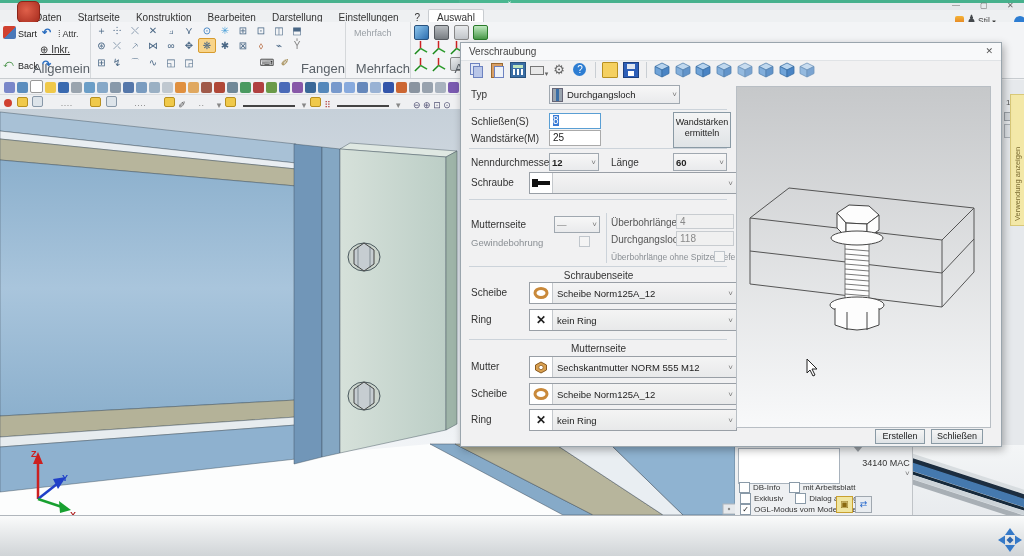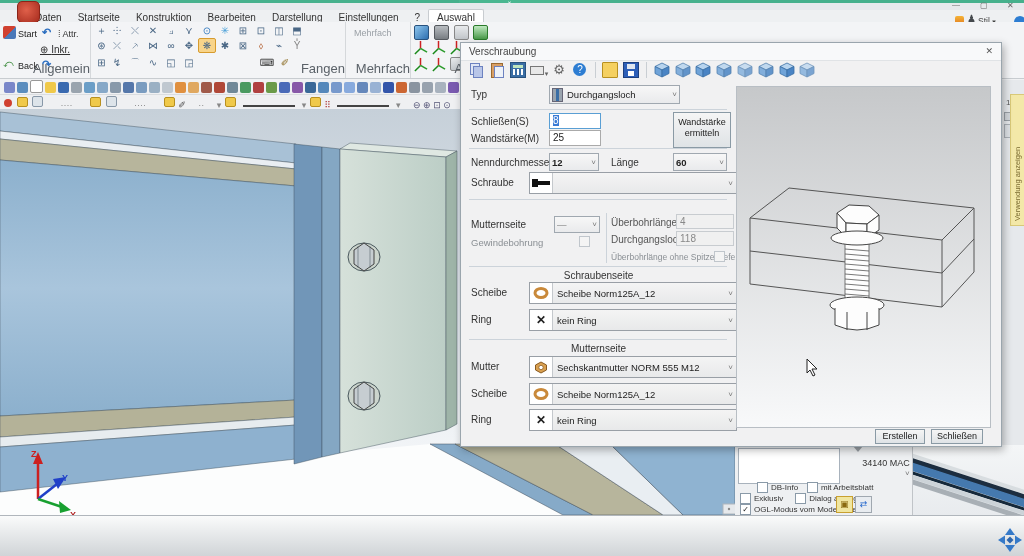--- a/index.html
+++ b/index.html
@@ -254,21 +254,21 @@
     <div style="position:absolute;left:8px;top:14px;width:13px;height:130px;background:#f3e8a8;border:1px solid #d9c978;">
       <span style="position:absolute;left:2px;top:126px;font-size:7.5px;color:#7a6a30;white-space:nowrap;transform:rotate(-90deg);transform-origin:0 0;">Verwendung anzeigen</span>
     </div>
   </div>
 
   <div class="abs" style="left:735px;top:445px;width:289px;height:70px;background:#eef0f2;">
     <div style="position:absolute;left:3px;top:3px;width:100px;height:34px;background:#fff;border:1px solid #a8b2bc;"></div>
     <div style="position:absolute;left:118px;top:1px;width:0;height:0;border-left:5px solid transparent;border-right:5px solid transparent;border-top:6px solid #9aa0a6;"></div>
     <div style="position:absolute;left:106px;top:13px;width:90px;text-align:center;font-size:9px;color:#333;">34140 MAC</div>
     <div style="position:absolute;left:170px;top:24px;font-size:8px;color:#777;">˅</div>
-    <div style="position:absolute;left:22px;top:36px;white-space:nowrap;">
+    <div style="position:absolute;left:4px;top:36px;white-space:nowrap;">
       <span class="cb"></span><span class="cblbl">DB-Info</span>
       <span class="cb" style="margin-left:6px;"></span><span class="cblbl">mit Arbeitsblatt</span>
     </div>
     <div style="position:absolute;left:5px;top:47px;white-space:nowrap;">
       <span class="cb"></span><span class="cblbl">Exklusiv</span>
       <span class="cb" style="margin-left:9px;"></span><span class="cblbl">Dialog anzeigen</span>
     </div>
     <div style="position:absolute;left:5px;top:58px;white-space:nowrap;">
       <span class="cb">✓</span><span class="cblbl">OGL-Modus vom Modellbereich</span>
     </div>
@@ -351,21 +351,21 @@
         <span class="arrow">˅</span>
     </div>
     <div class="hline" style="left:8px;top:66px;width:258px;"></div>
 
     <span class="field-label abs" style="left:10px;top:73px;">Schließen(S)</span>
     <div class="tbx abs" style="left:88px;top:70px;width:44px;height:14px;border-color:#5a9fd4;">
       <span style="background:#3a7bd5;color:#fff;">8</span>
     </div>
     <span class="field-label abs" style="left:10px;top:90px;">Wandstärke(M)</span>
     <div class="tbx abs" style="left:88px;top:87px;width:44px;height:14px;border-color:#aaa;">25</div>
-    <div class="btn abs" style="left:212px;top:69px;width:56px;height:30px;font-size:9px;line-height:11px;padding-top:4px;">Wandstärke ermitteln</div>
+    <div class="btn abs" style="left:212px;top:69px;width:56px;height:30px;font-size:9px;line-height:11px;padding-top:4px;">Wandstärken ermitteln</div>
     <div class="hline" style="left:8px;top:105px;width:258px;"></div>
 
     <span class="field-label abs" style="left:10px;top:114px;">Nenndurchmesser</span>
     <div class="dd abs" style="left:88px;top:110px;width:44px;height:16px;">
         <b style="font-weight:bold;">12</b>
         <span class="arrow">˅</span>
       </div>
     <span class="field-label abs" style="left:150px;top:114px;">Länge</span>
     <div class="dd abs" style="left:212px;top:110px;width:48px;height:16px;">
         <b style="font-weight:bold;">60</b>

